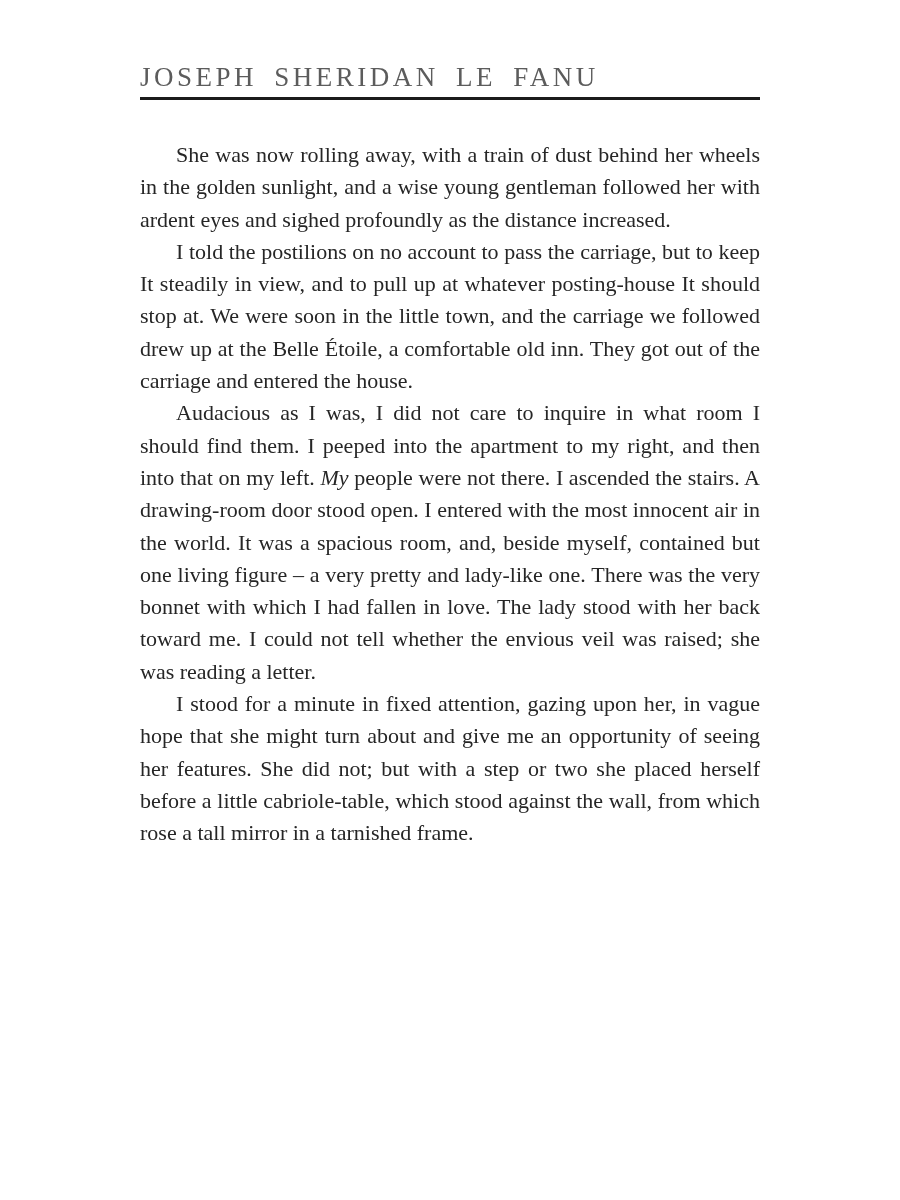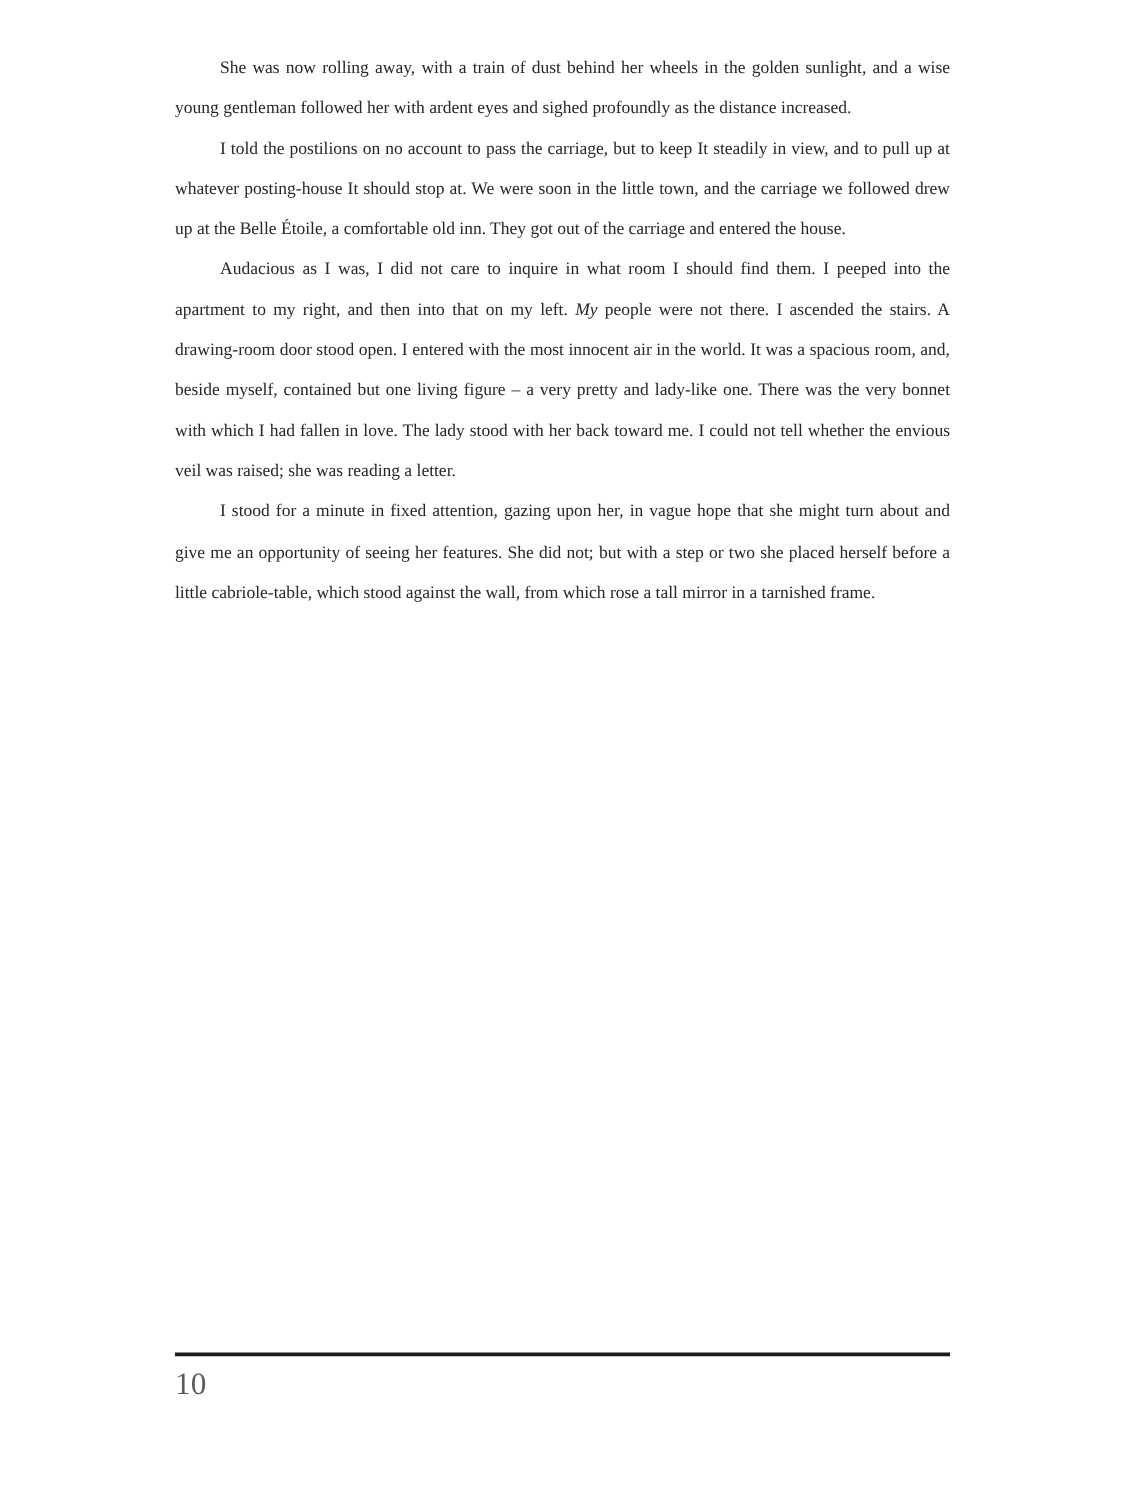--- a/index.html
+++ b/index.html
@@ -34,21 +34,21 @@
     text-transform: uppercase;
     white-space: nowrap;
   }
   .header-rule {
     height: 3px;
     background: #1b1b1b;
     margin-top: 5px;
   }
   .page-body {
     margin-top: 39px;
-    font-size: 14px;
+    font-size: 22px;
     line-height: 32.3px;
     color: #262626;
     text-align: justify;
   }
   .page-body p {
     margin: 0;
     text-indent: 36px;
   }
   .page-body em {
     font-style: italic;
@@ -68,27 +68,27 @@
     font-size: 25px;
     color: #5a5a5a;
   }
 </style>
 </head>
 <body>
 
 <div class="page">
   <div class="content">
 
+    <div class="running-header">
+      <div class="author-name">JOSEPH SHERIDAN LE FANU</div>
+      <div class="header-rule"></div>
+    </div>
 
     <div class="page-body">
         <p><span>She was now rolling away, with a train of dust behind her wheels in the golden sunlight, and a wise young gentleman followed her with ardent eyes and sighed profoundly as the distance increased.</span></p>
         <p><span>I told the postilions on no account to pass the carriage, but to keep It steadily in view, and to pull up at whatever posting-house It should stop at. We were soon in the little town, and the carriage we followed drew up at the Belle Étoile, a comfortable old inn. They got out of the carriage and entered the house.</span></p>
         <p><span>Audacious as I was, I did not care to inquire in what room I should find them. I peeped into the apartment to my right, and then into that on my left. </span><em>My</em><span> people were not there. I ascended the stairs. A drawing-room door stood open. I entered with the most innocent air in the world. It was a spacious room, and, beside myself, contained but one living figure – a very pretty and lady-like one. There was the very bonnet with which I had fallen in love. The lady stood with her back toward me. I could not tell whether the envious veil was raised; she was reading a letter.</span></p>
         <p><span>I stood for a minute in fixed attention, gazing upon her, in vague hope that she might turn about and give me an opportunity of seeing her features. She did not; but with a step or two she placed herself before a little cabriole-table, which stood against the wall, from which rose a tall mirror in a tarnished frame.</span></p>
       </div>
 
   </div>
 
-  <div class="page-footer">
-    <div class="footer-rule"></div>
-    <div class="page-number">10</div>
-  </div>
 </div>
 
 </body></html>

